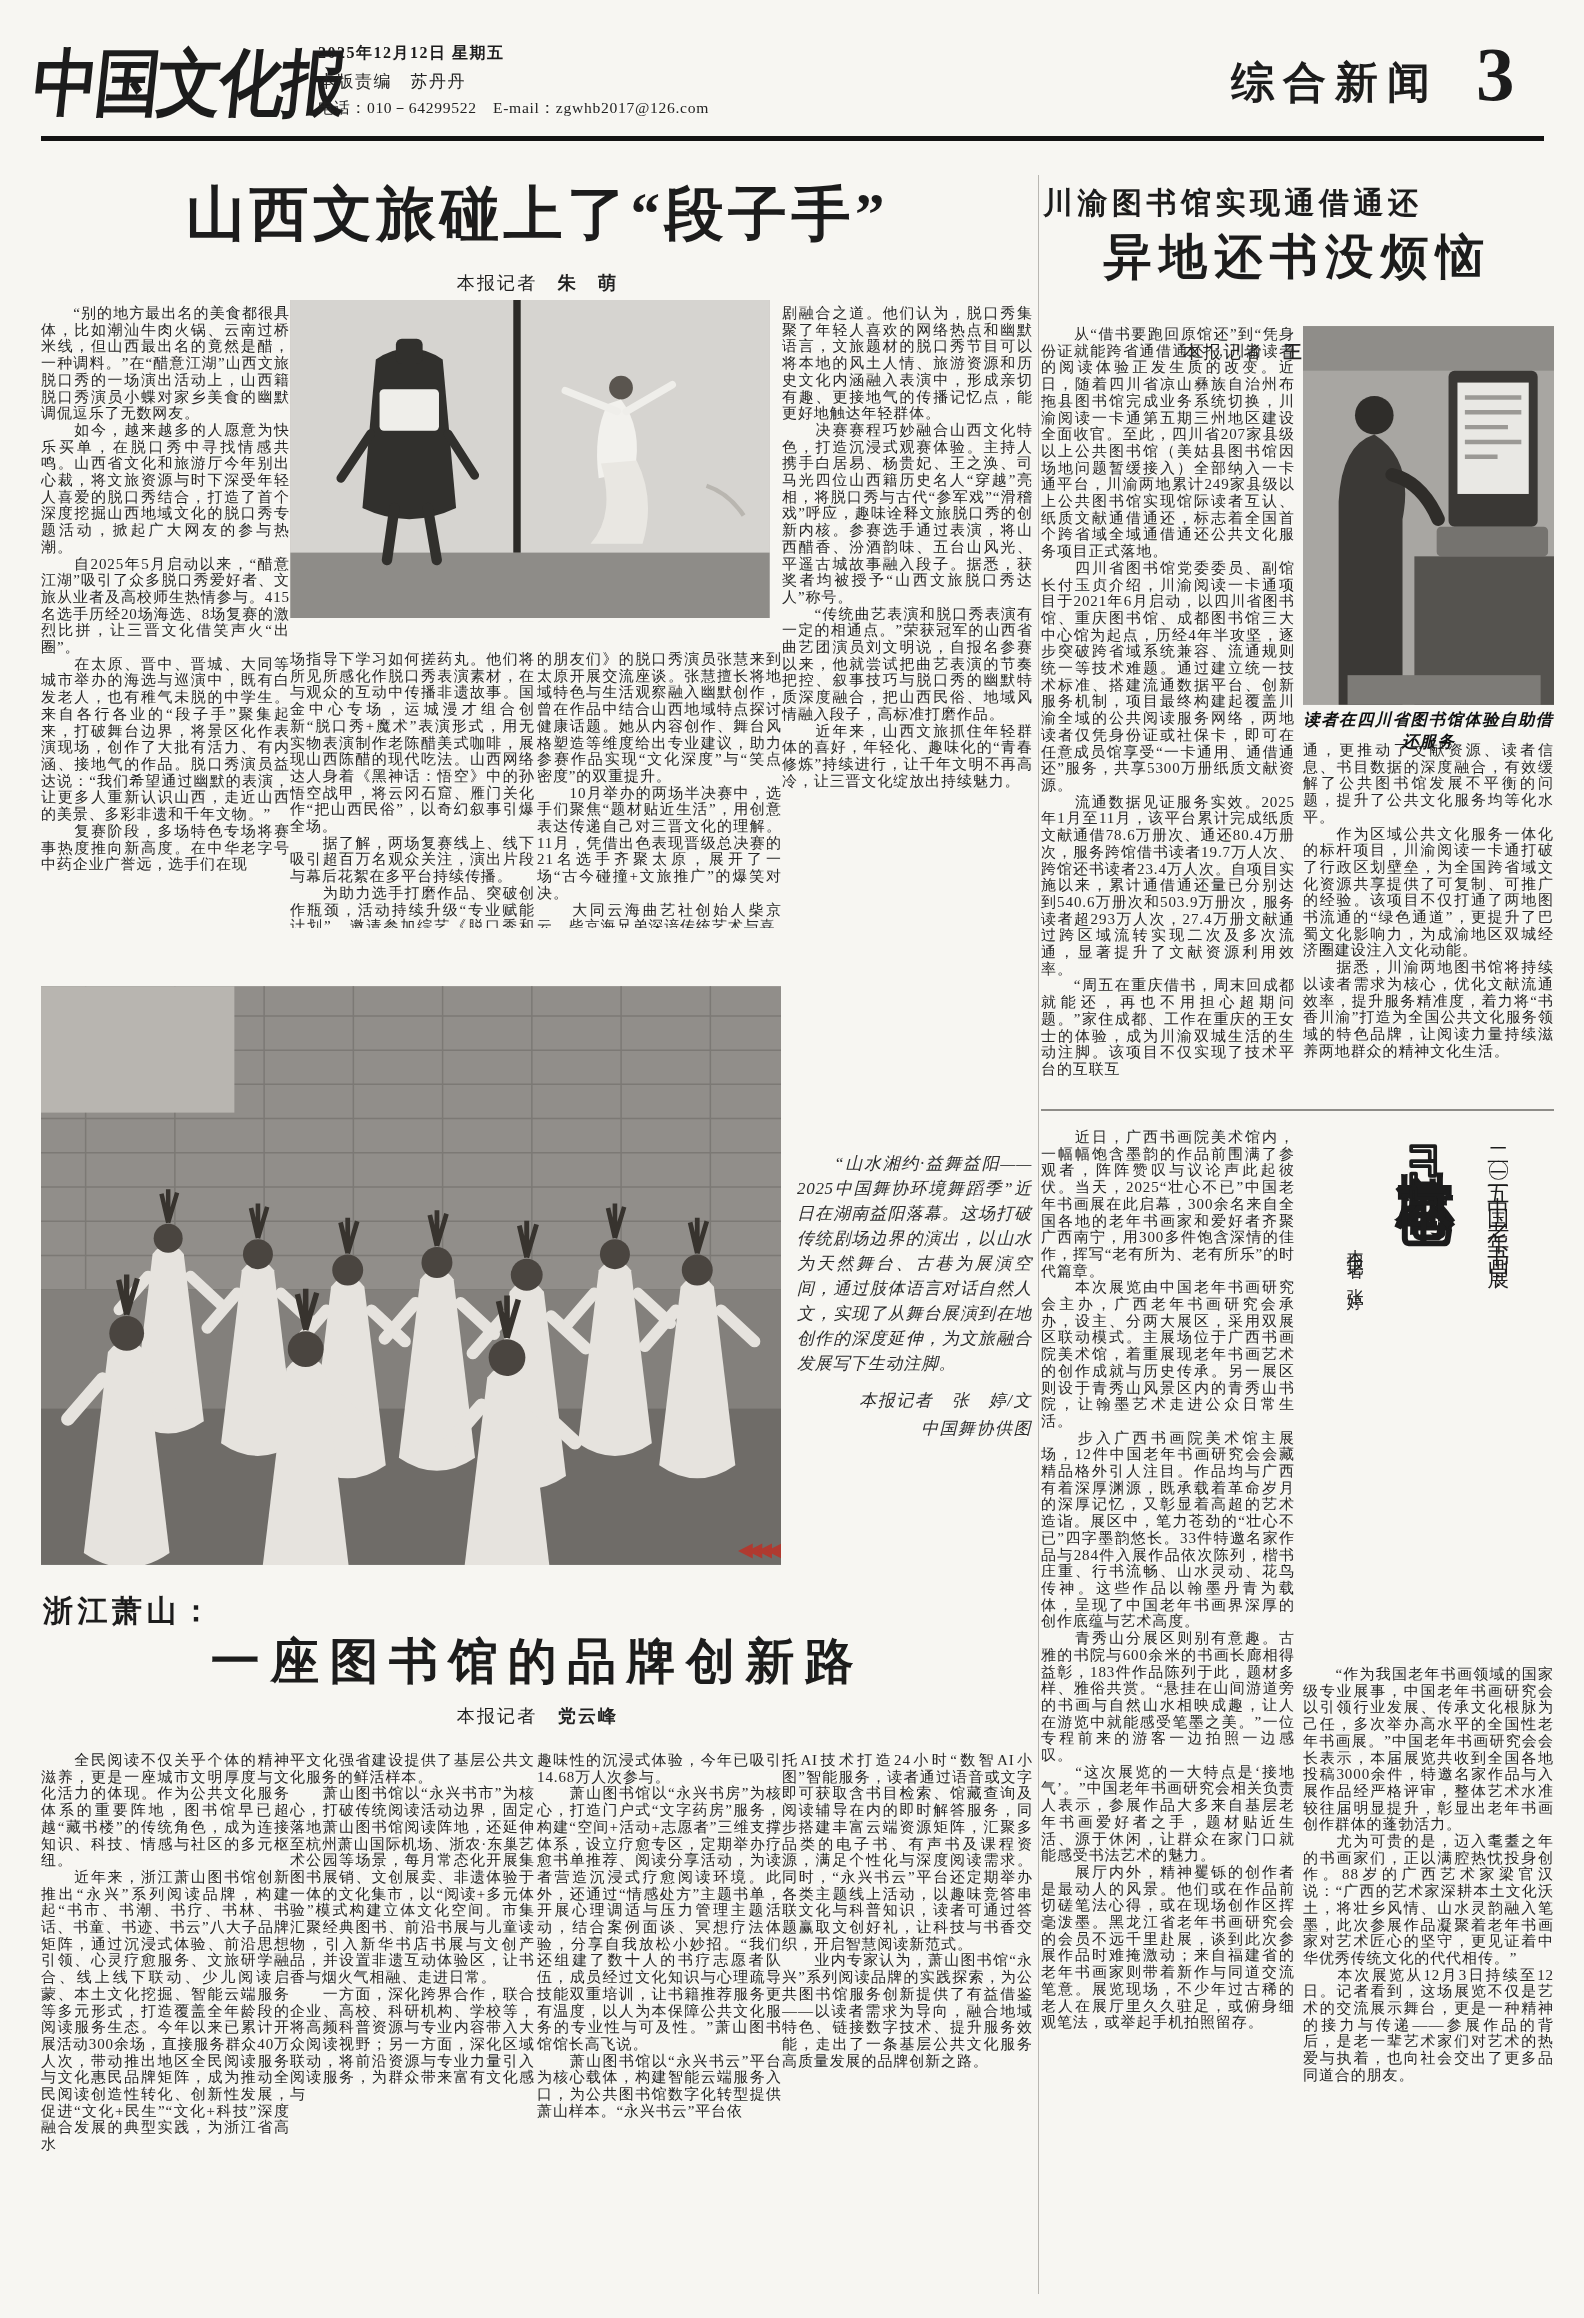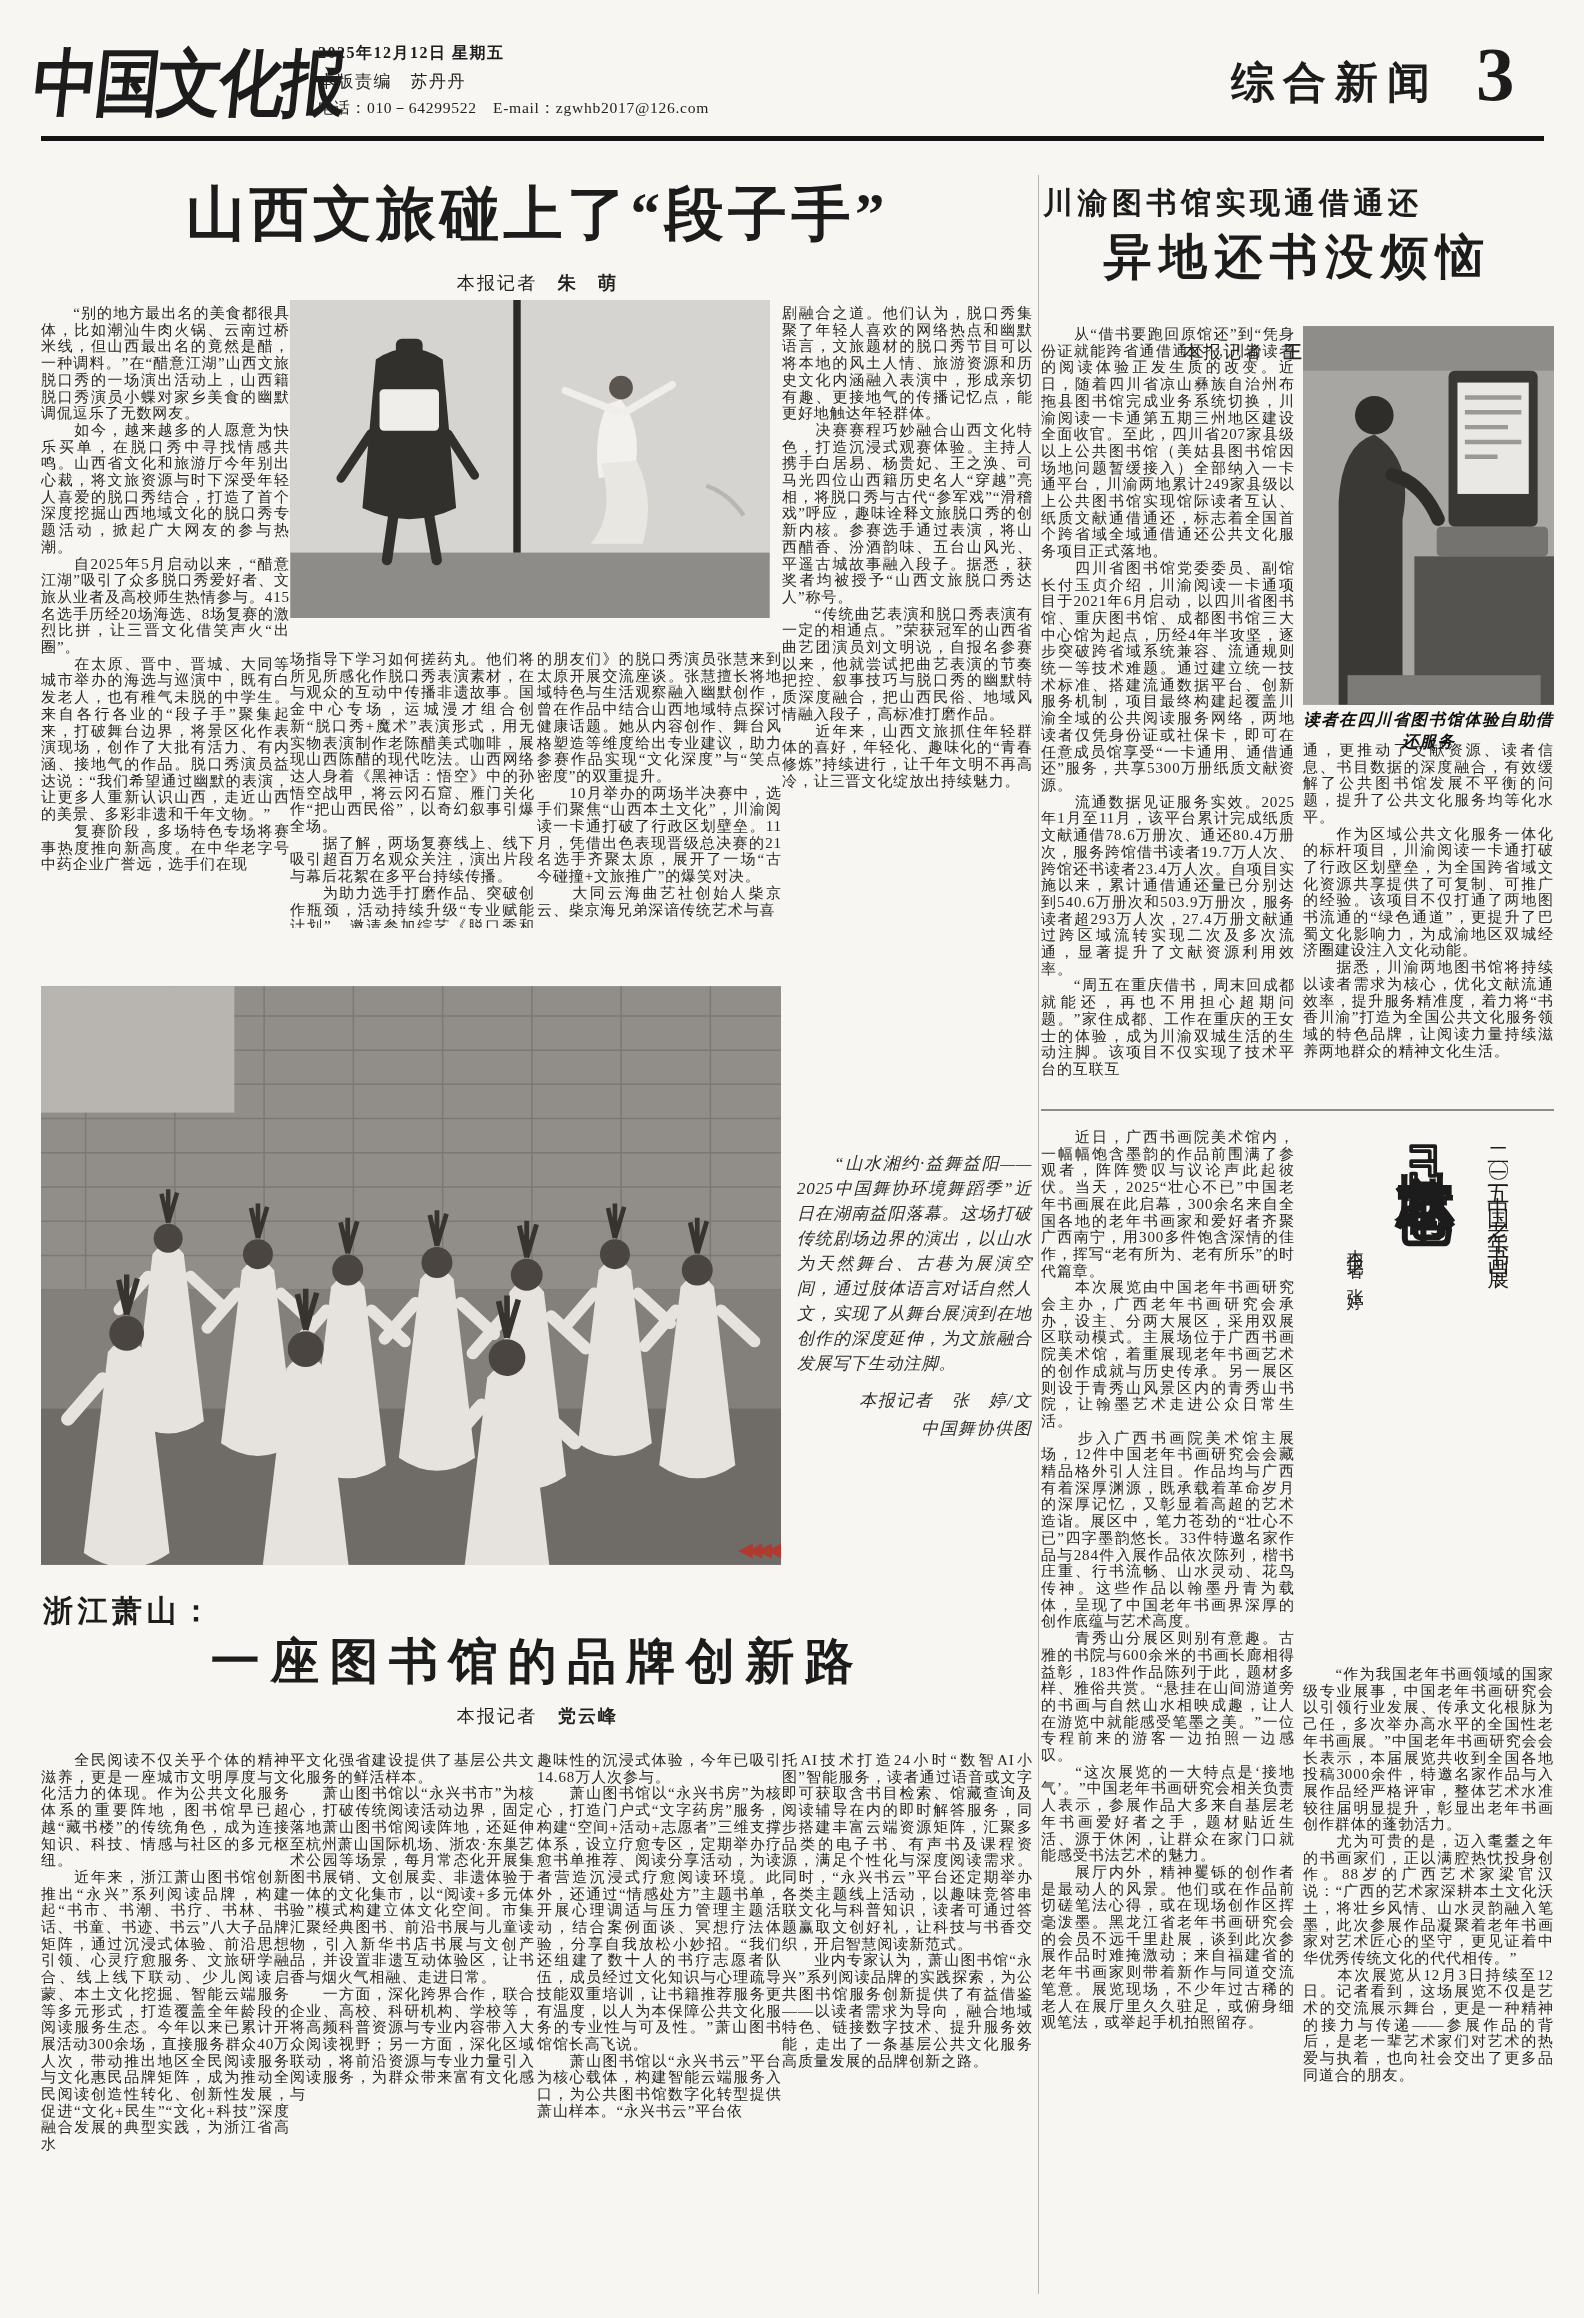--- a/index.html
+++ b/index.html
@@ -120,21 +120,21 @@
       <p>　　在太原、晋中、晋城、大同等城市举办的海选与巡演中，既有白发老人，也有稚气未脱的中学生。来自各行各业的“段子手”聚集起来，打破舞台边界，将景区化作表演现场，创作了大批有活力、有内涵、接地气的作品。脱口秀演员益达说：“我们希望通过幽默的表演，让更多人重新认识山西，走近山西的美景、多彩非遗和千年文物。”</p>
       <p>　　复赛阶段，多场特色专场将赛事热度推向新高度。在中华老字号中药企业广誉远，选手们在现</p>
     </div>
   <div class="abs body-col a1-col2">
       <p>场指导下学习如何搓药丸。他们将所见所感化作脱口秀表演素材，在与观众的互动中传播非遗故事。国金中心专场，运城漫才组合创新“脱口秀+魔术”表演形式，用无实物表演制作老陈醋美式咖啡，展现山西陈醋的现代吃法。山西网络达人身着《黑神话：悟空》中的孙悟空战甲，将云冈石窟、雁门关化作“把山西民俗”，以奇幻叙事引爆全场。</p>
       <p>　　据了解，两场复赛线上、线下吸引超百万名观众关注，演出片段与幕后花絮在多平台持续传播。</p>
       <p>　　为助力选手打磨作品、突破创作瓶颈，活动持续升级“专业赋能计划”，邀请参加综艺《脱口秀和Ta</p>
     </div>
   <div class="abs body-col a1-col3">
       <p>的朋友们》的脱口秀演员张慧来到太原开展交流座谈。张慧擅长将地域特色与生活观察融入幽默创作，曾在作品中结合山西地域特点探讨健康话题。她从内容创作、舞台风格塑造等维度给出专业建议，助力参赛作品实现“文化深度”与“笑点密度”的双重提升。</p>
-      <p>　　10月举办的两场半决赛中，选手们聚焦“山西本土文化”，川渝阅读一卡通打破了行政区划壁垒。11月，凭借出色表现晋级总决赛的21名选手齐聚太原，展开了一场“古今碰撞+文旅推广”的爆笑对决。</p>
+      <p>　　10月举办的两场半决赛中，选手们聚焦“题材贴近生活”，用创意表达传递自己对三晋文化的理解。11月，凭借出色表现晋级总决赛的21名选手齐聚太原，展开了一场“古今碰撞+文旅推广”的爆笑对决。</p>
       <p>　　大同云海曲艺社创始人柴京云、柴京海兄弟深谙传统艺术与喜</p>
     </div>
   <div class="abs body-col a1-col4">
       <p>剧融合之道。他们认为，脱口秀集聚了年轻人喜欢的网络热点和幽默语言，文旅题材的脱口秀节目可以将本地的风土人情、旅游资源和历史文化内涵融入表演中，形成亲切有趣、更接地气的传播记忆点，能更好地触达年轻群体。</p>
       <p>　　决赛赛程巧妙融合山西文化特色，打造沉浸式观赛体验。主持人携手白居易、杨贵妃、王之涣、司马光四位山西籍历史名人“穿越”亮相，将脱口秀与古代“参军戏”“滑稽戏”呼应，趣味诠释文旅脱口秀的创新内核。参赛选手通过表演，将山西醋香、汾酒韵味、五台山风光、平遥古城故事融入段子。据悉，获奖者均被授予“山西文旅脱口秀达人”称号。</p>
       <p>　　“传统曲艺表演和脱口秀表演有一定的相通点。”荣获冠军的山西省曲艺团演员刘文明说，自报名参赛以来，他就尝试把曲艺表演的节奏把控、叙事技巧与脱口秀的幽默特质深度融合，把山西民俗、地域风情融入段子，高标准打磨作品。</p>
       <p>　　近年来，山西文旅抓住年轻群体的喜好，年轻化、趣味化的“青春修炼”持续进行，让千年文明不再高冷，让三晋文化绽放出持续魅力。</p>
     </div>
 
   <div class="abs kicker a2-kicker">川渝图书馆实现通借通还</div>

